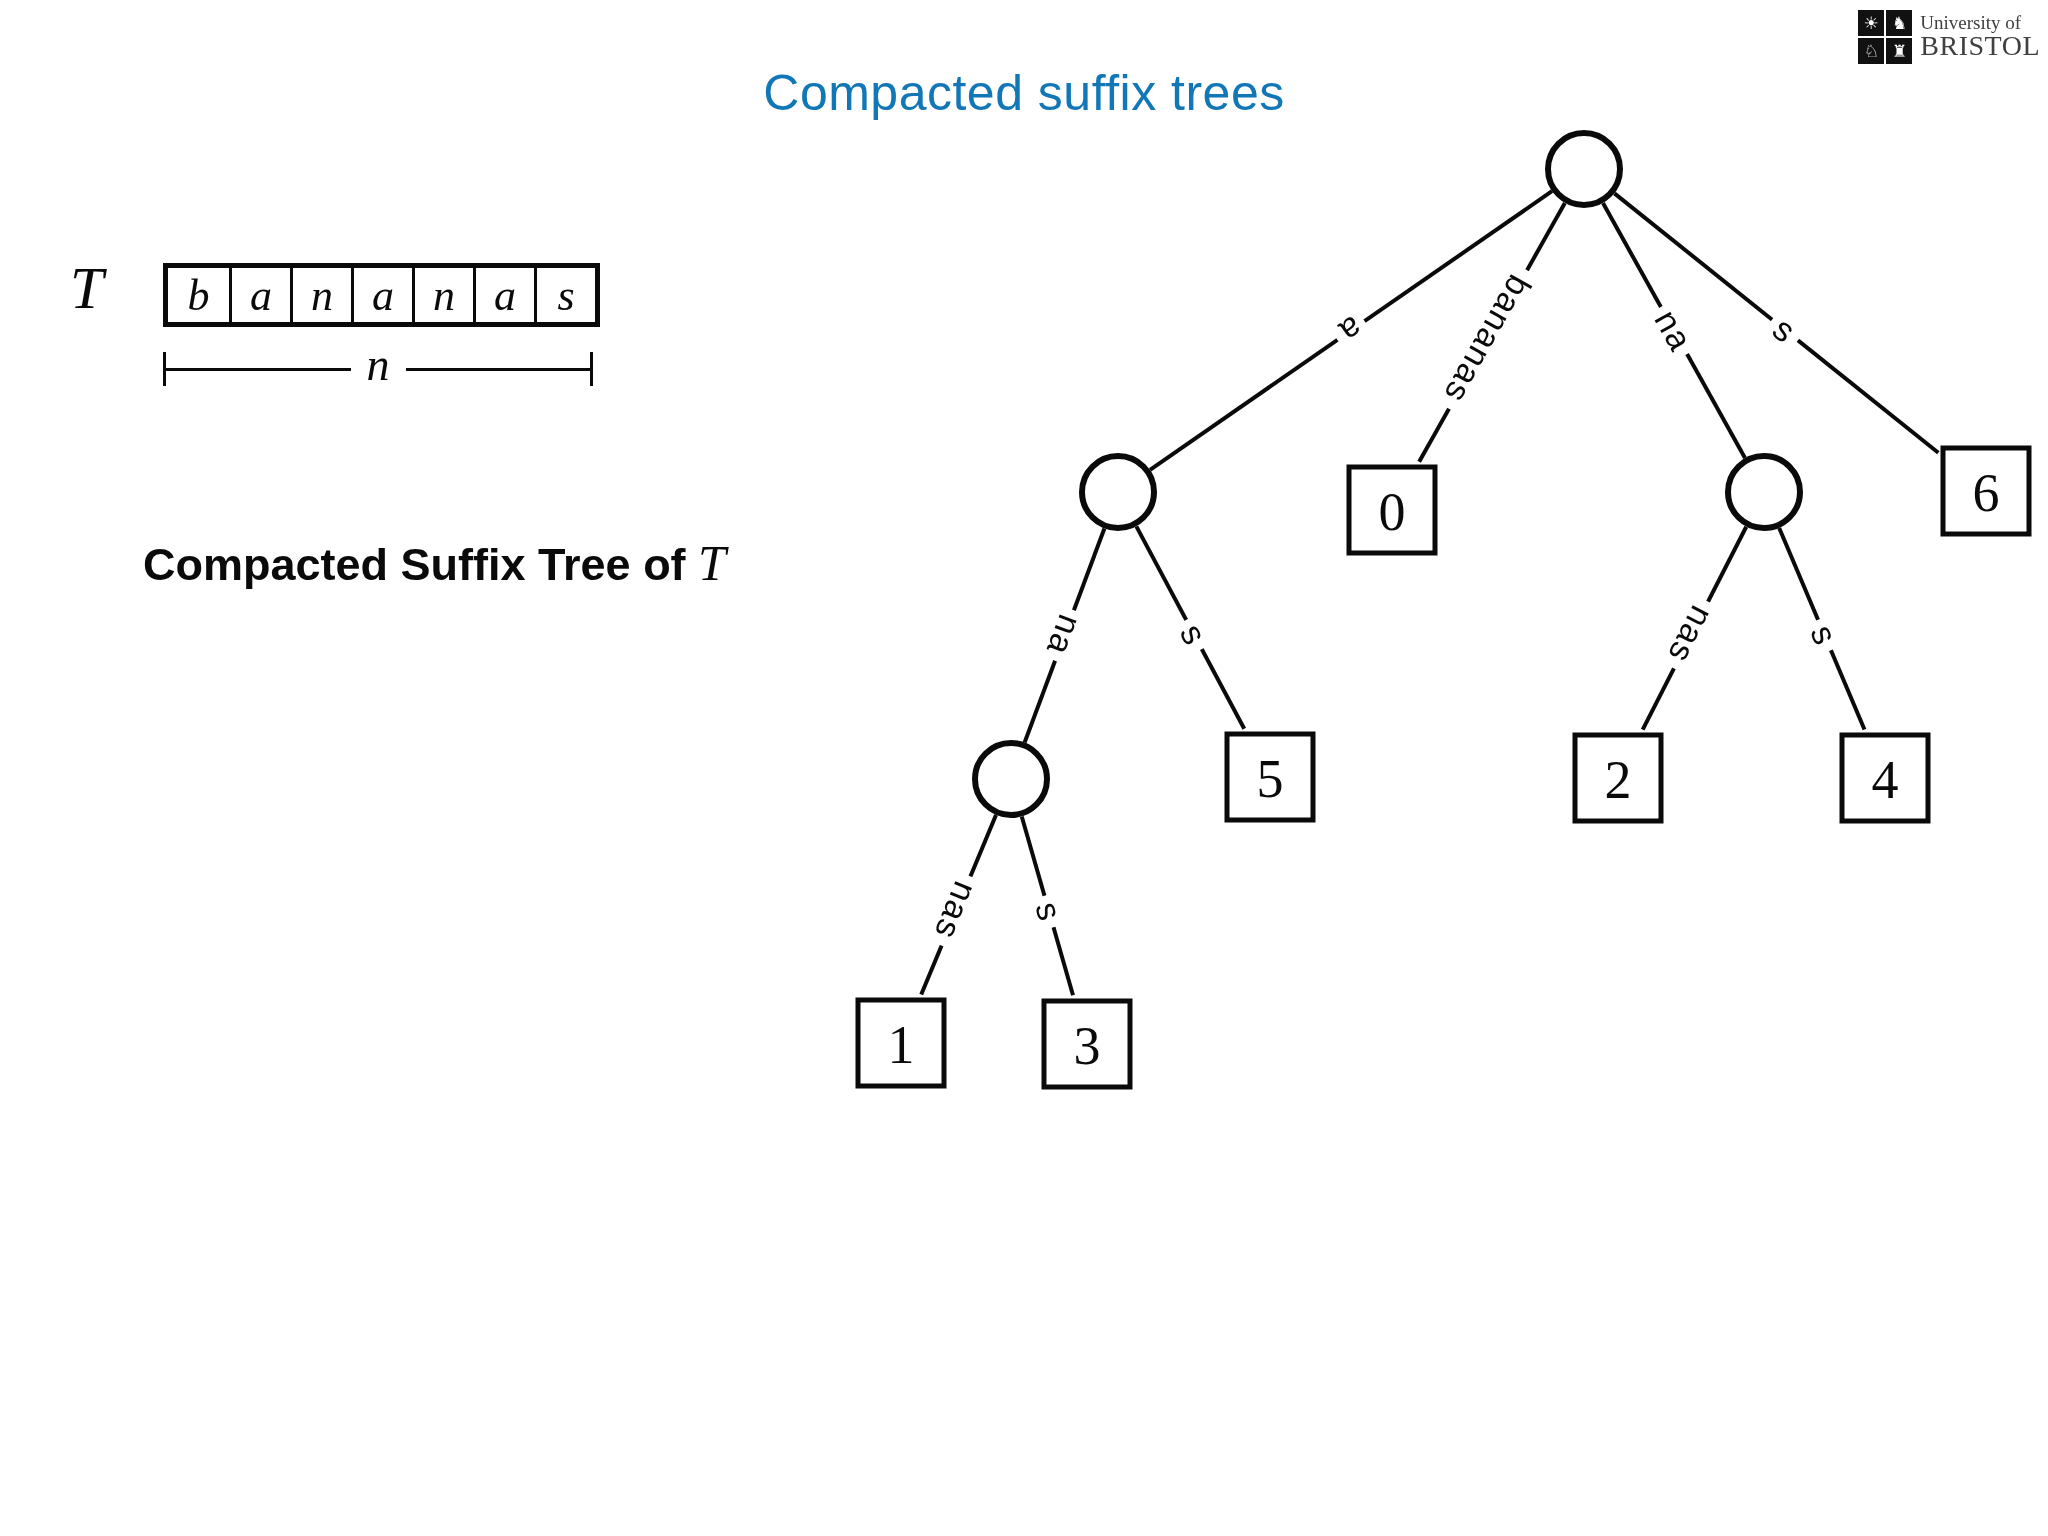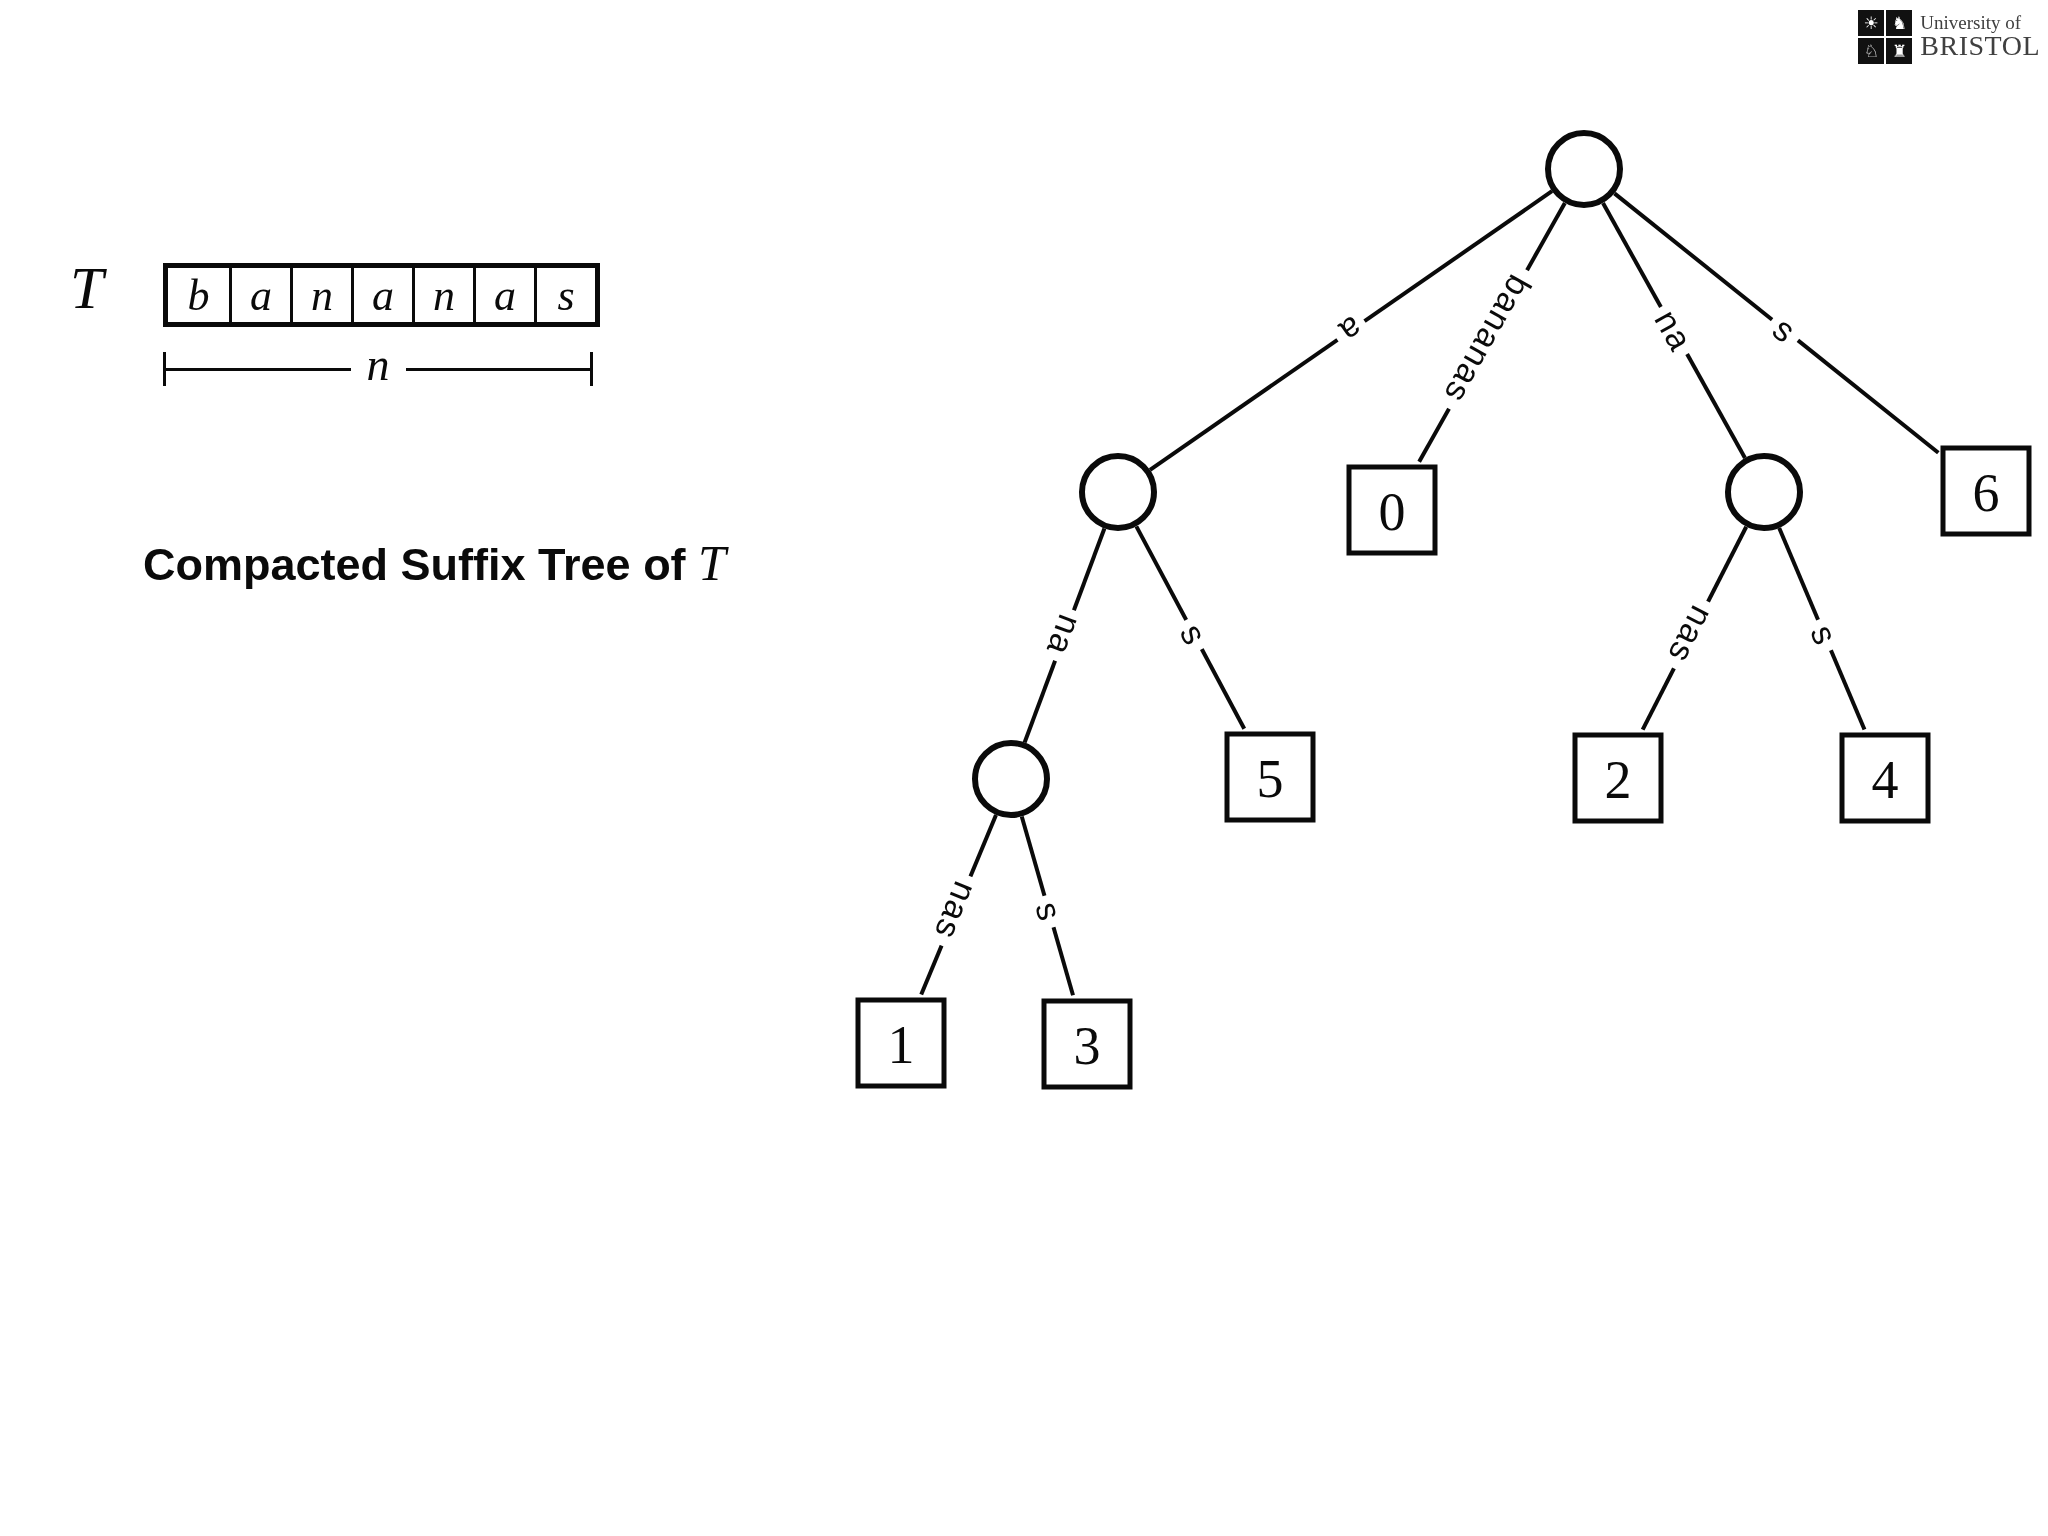--- a/index.html
+++ b/index.html
@@ -58,20 +58,21 @@
   }
   #treesvg text.leafnum {
     font-family:"Liberation Serif", serif; font-size:54px; fill:#0a0a0a;
   }
 </style>
 </head>
 <body>
 
 <div id="slide">
 
+  <div id="title">Compacted suffix trees</div>
 
   <div id="logo">
     <div id="crest">
         <div class="q">☀</div>
         <div class="q">♞</div>
         <div class="q">♘</div>
         <div class="q">♜</div>
       </div>
     <div id="logotext">
       <div class="l1">University of</div>

